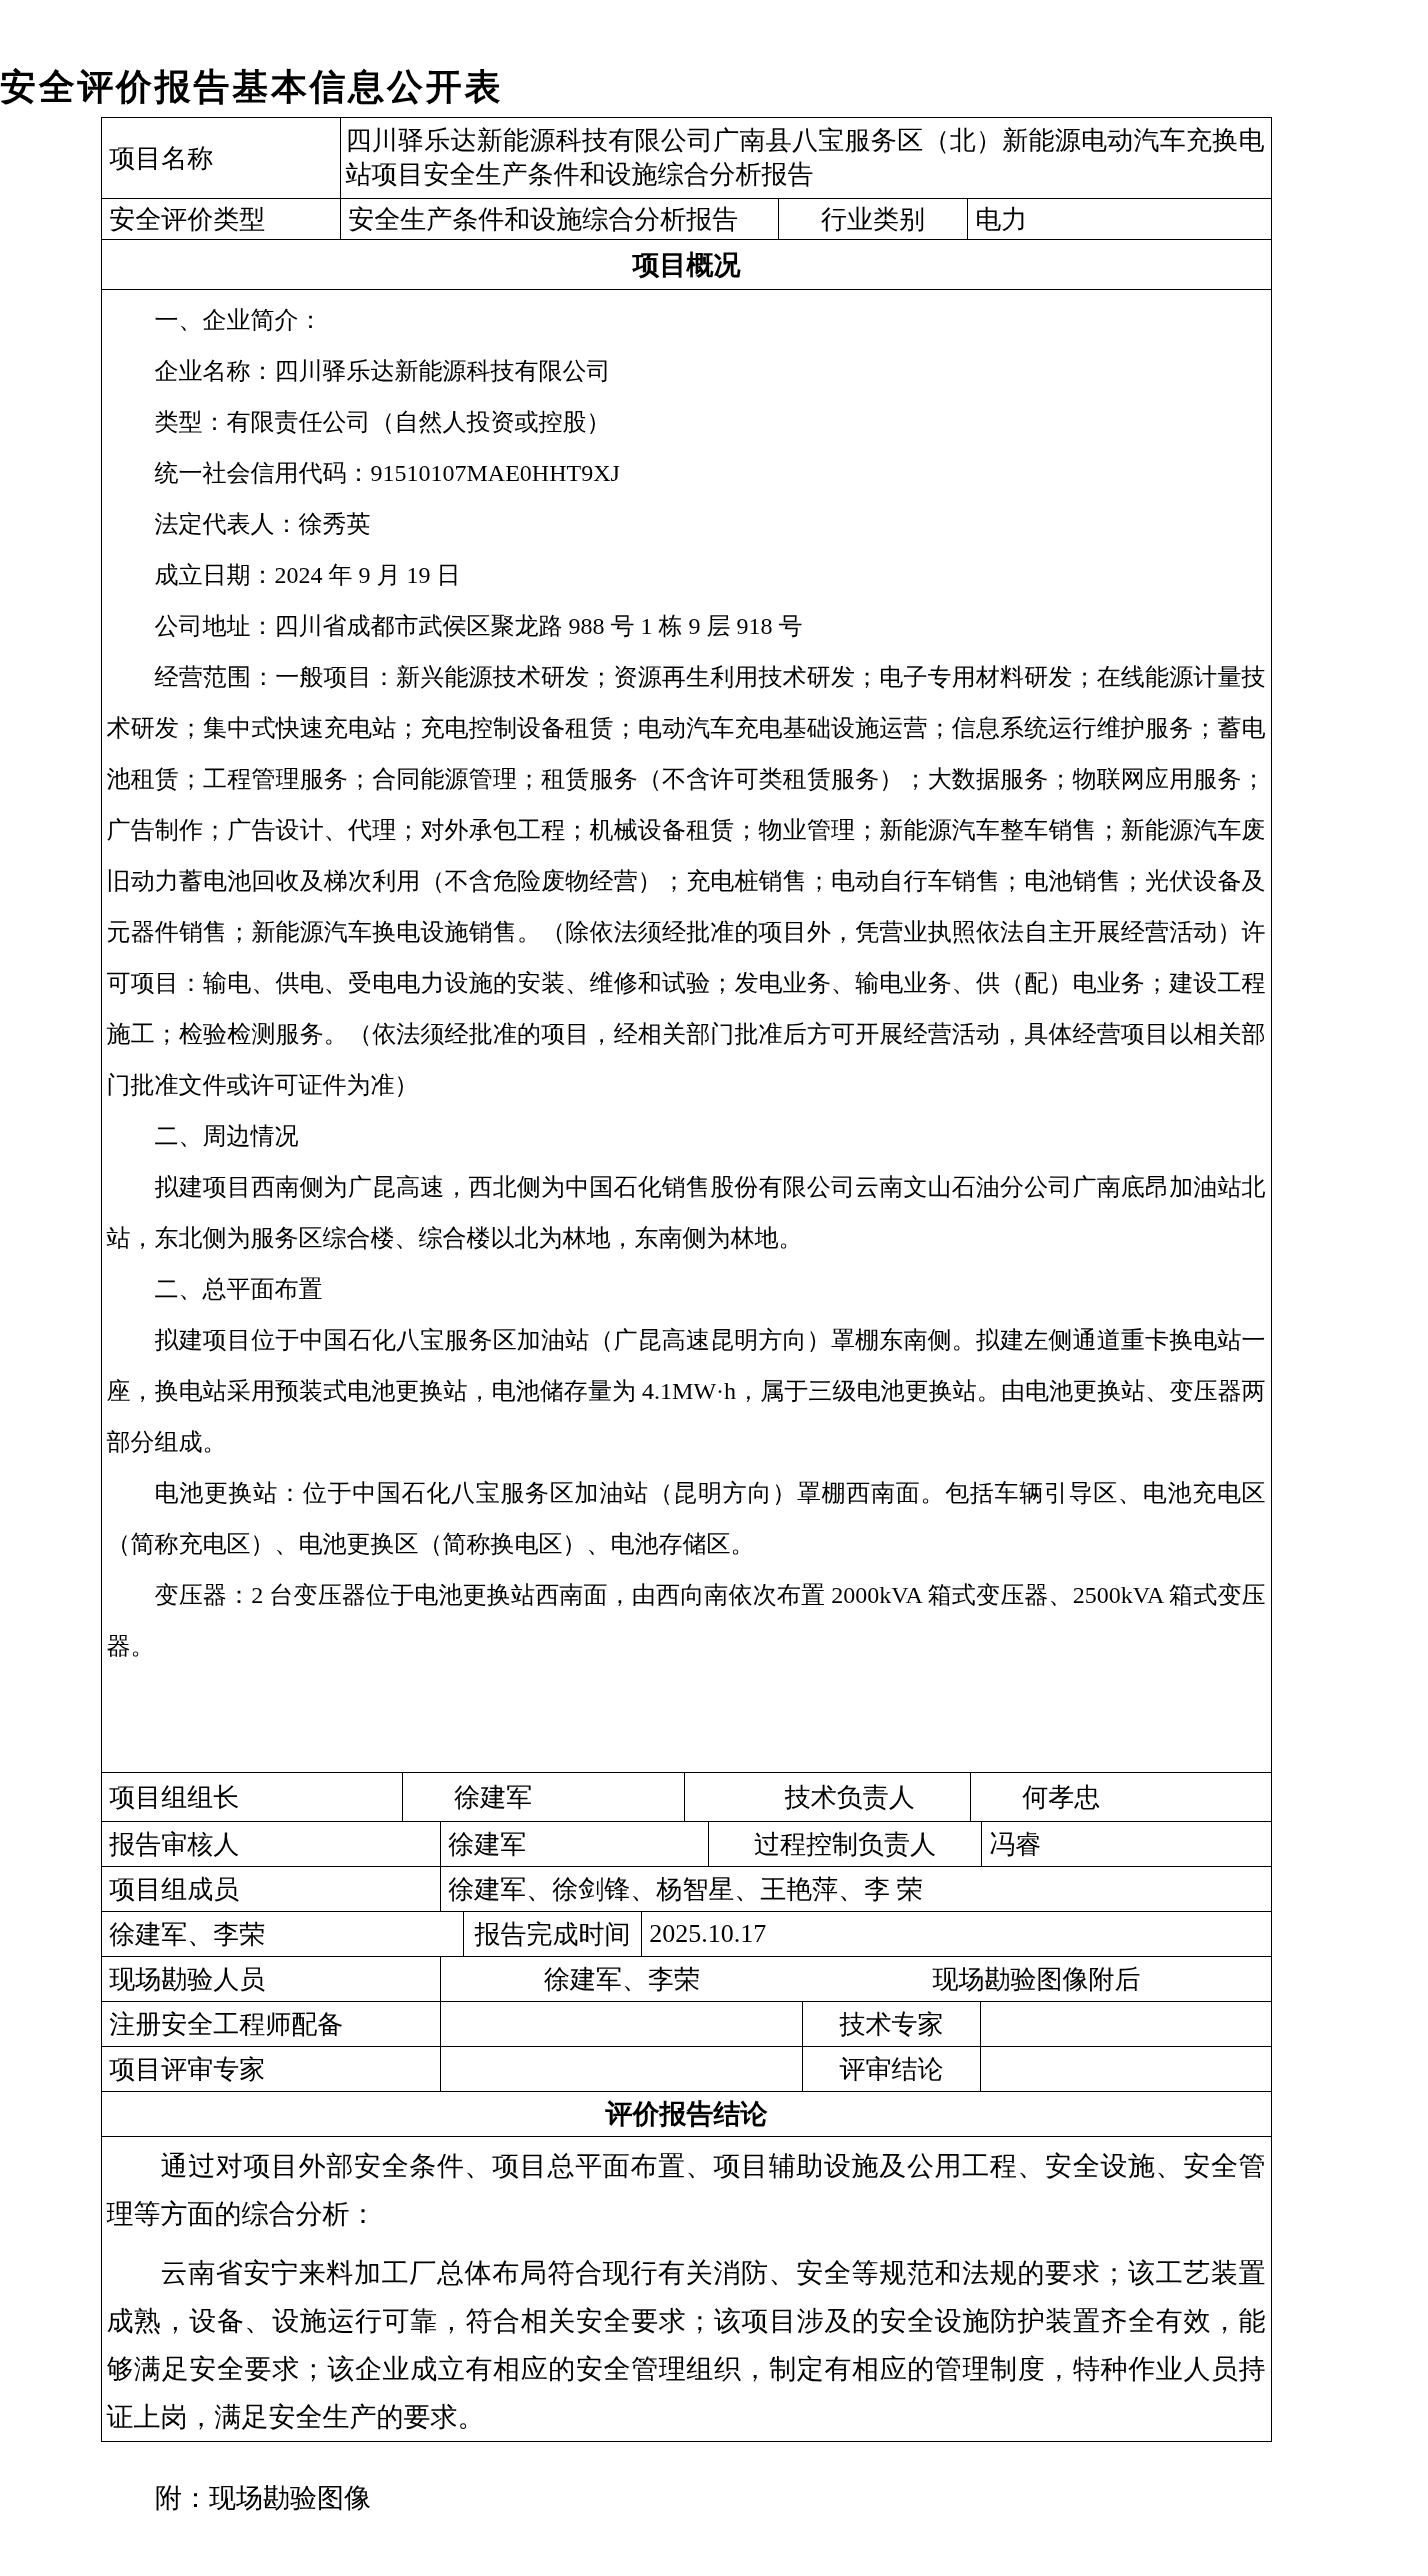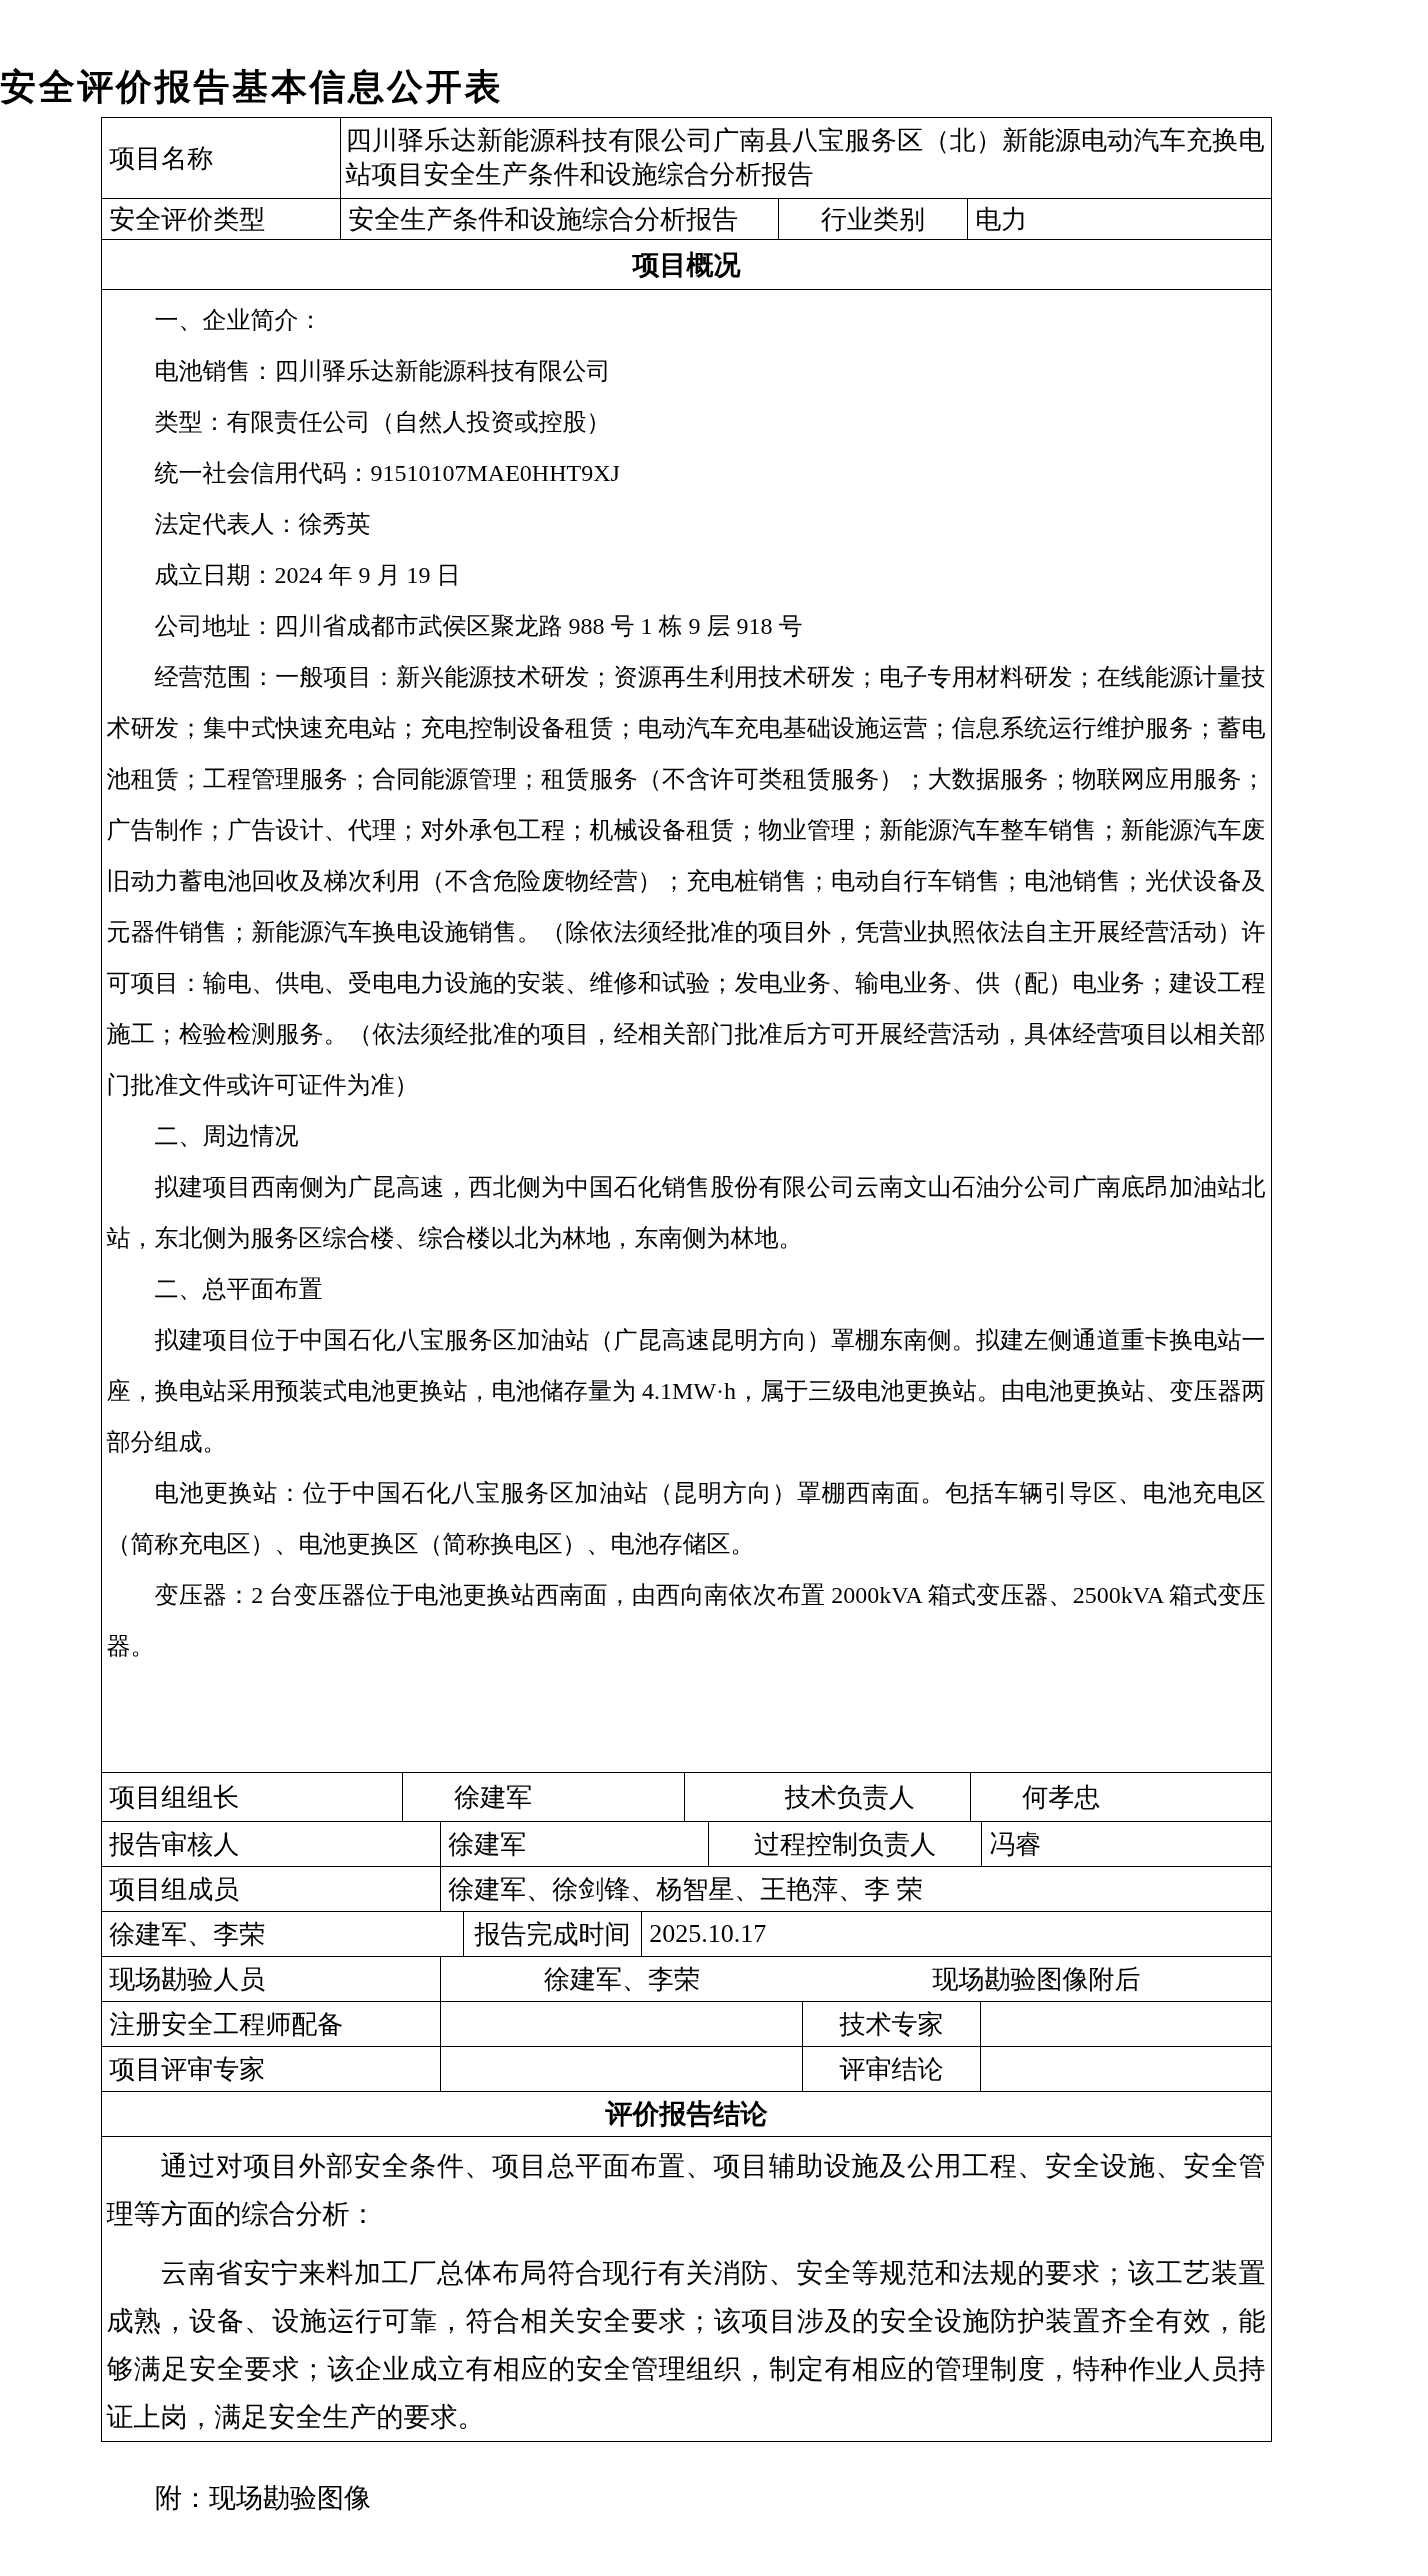--- a/index.html
+++ b/index.html
@@ -136,21 +136,21 @@
       <div class="tcell c1">安全评价类型</div>
       <div class="tcell c2">安全生产条件和设施综合分析报告</div>
       <div class="tcell c3 hcenter">行业类别</div>
       <div class="tcell c4 last">电力</div>
     </div>
 
     <div class="section-header">项目概况</div>
 
     <div class="overview-cell">
       <p>一、企业简介：</p>
-      <p>电池销售：四川驿乐达新能源科技有限公司</p>
+      <p>企业名称：四川驿乐达新能源科技有限公司</p>
       <p>类型：有限责任公司（自然人投资或控股）</p>
       <p>统一社会信用代码：91510107MAE0HHT9XJ</p>
       <p>法定代表人：徐秀英</p>
       <p>成立日期：2024 年 9 月 19 日</p>
       <p>公司地址：四川省成都市武侯区聚龙路 988 号 1 栋 9 层 918 号</p>
       <p>经营范围：一般项目：新兴能源技术研发；资源再生利用技术研发；电子专用材料研发；在线能源计量技术研发；集中式快速充电站；充电控制设备租赁；电动汽车充电基础设施运营；信息系统运行维护服务；蓄电池租赁；工程管理服务；合同能源管理；租赁服务（不含许可类租赁服务）；大数据服务；物联网应用服务；广告制作；广告设计、代理；对外承包工程；机械设备租赁；物业管理；新能源汽车整车销售；新能源汽车废旧动力蓄电池回收及梯次利用（不含危险废物经营）；充电桩销售；电动自行车销售；电池销售；光伏设备及元器件销售；新能源汽车换电设施销售。（除依法须经批准的项目外，凭营业执照依法自主开展经营活动）许可项目：输电、供电、受电电力设施的安装、维修和试验；发电业务、输电业务、供（配）电业务；建设工程施工；检验检测服务。（依法须经批准的项目，经相关部门批准后方可开展经营活动，具体经营项目以相关部门批准文件或许可证件为准）</p>
       <p>二、周边情况</p>
       <p>拟建项目西南侧为广昆高速，西北侧为中国石化销售股份有限公司云南文山石油分公司广南底昂加油站北站，东北侧为服务区综合楼、综合楼以北为林地，东南侧为林地。</p>
       <p>二、总平面布置</p>
       <p>拟建项目位于中国石化八宝服务区加油站（广昆高速昆明方向）罩棚东南侧。拟建左侧通道重卡换电站一座，换电站采用预装式电池更换站，电池储存量为 4.1MW·h，属于三级电池更换站。由电池更换站、变压器两部分组成。</p>

